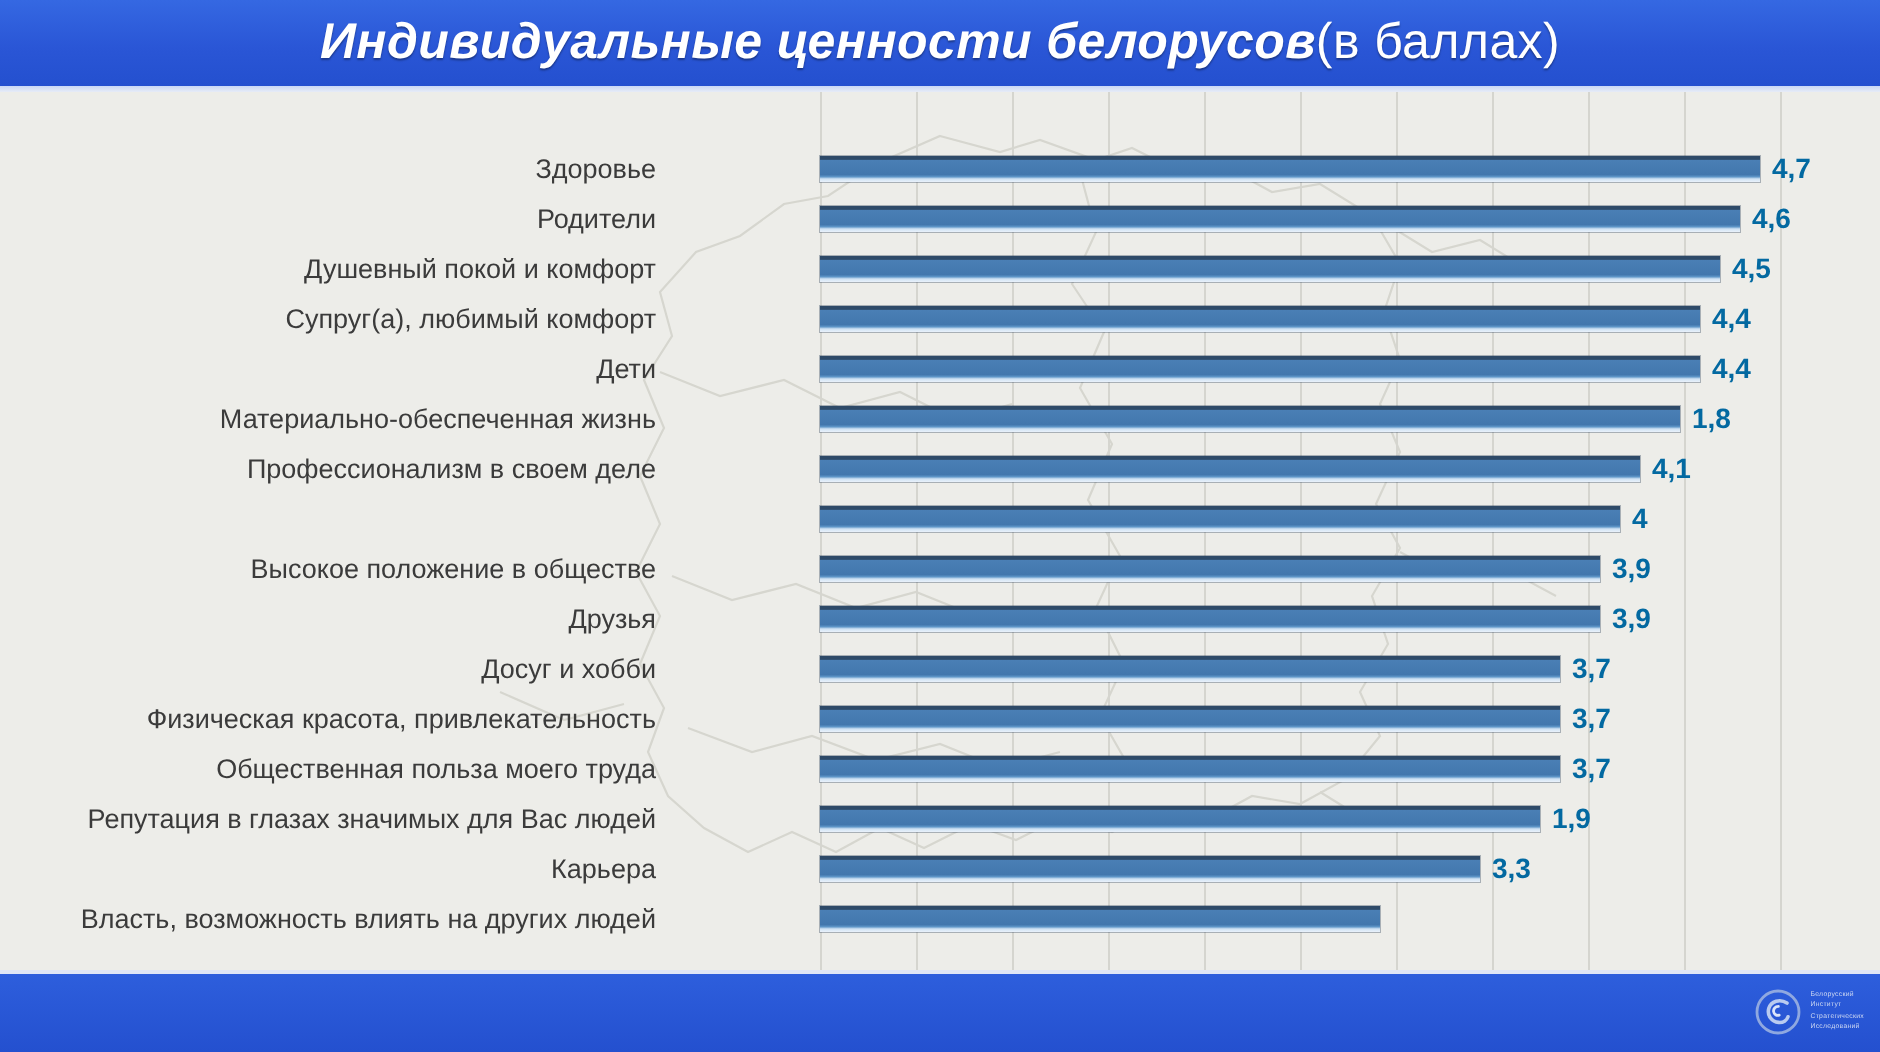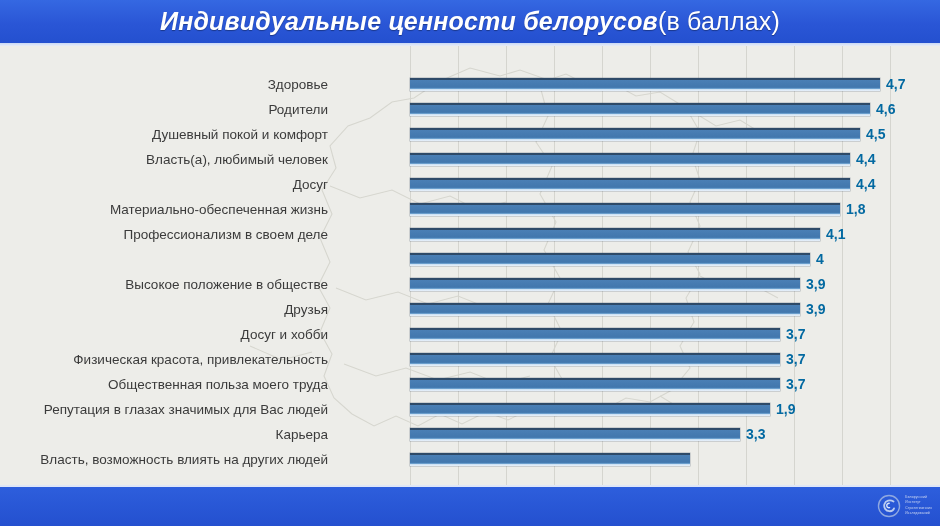--- a/index.html
+++ b/index.html
@@ -166,26 +166,26 @@
         <div class="cat-label">Родители</div>
         <div class="bar" style="width: 460px;"></div>
         <div class="val-label" style="left: 876px;">4,6</div>
       </div>
       <div class="row" style="top: 76px;">
         <div class="cat-label">Душевный покой и комфорт</div>
         <div class="bar" style="width: 450px;"></div>
         <div class="val-label" style="left: 866px;">4,5</div>
       </div>
       <div class="row" style="top: 101px;">
-        <div class="cat-label">Власть(а), любимый человек</div>
+        <div class="cat-label">Супруг(а), любимый комфорт</div>
         <div class="bar" style="width: 440px;"></div>
         <div class="val-label" style="left: 856px;">4,4</div>
       </div>
       <div class="row" style="top: 126px;">
-        <div class="cat-label">Досуг</div>
+        <div class="cat-label">Дети</div>
         <div class="bar" style="width: 440px;"></div>
         <div class="val-label" style="left: 856px;">4,4</div>
       </div>
       <div class="row" style="top: 151px;">
         <div class="cat-label">Материально-обеспеченная жизнь</div>
         <div class="bar" style="width: 430px;"></div>
         <div class="val-label" style="left: 846px;">1,8</div>
       </div>
       <div class="row" style="top: 176px;">
         <div class="cat-label">Профессионализм в своем деле</div>

